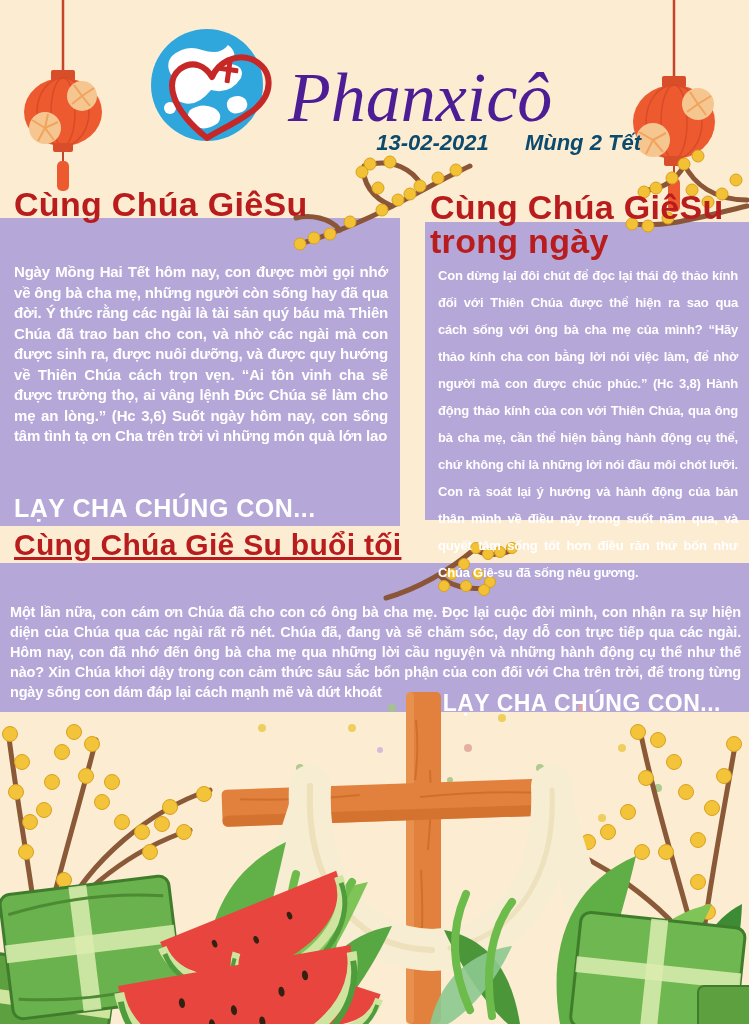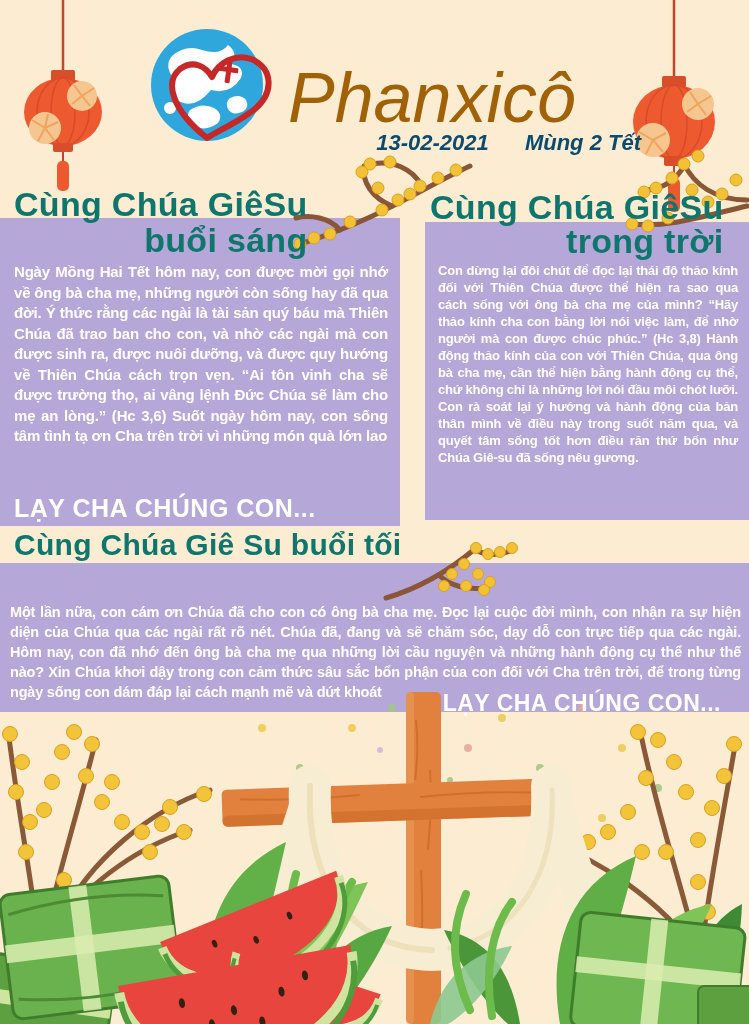--- a/index.html
+++ b/index.html
@@ -5,33 +5,33 @@
   html,body{margin:0;padding:0;}
   body{width:749px;height:1024px;overflow:hidden;background:#fcecd2;font-family:"Liberation Sans",sans-serif;}
   .poster{position:relative;width:749px;height:1024px;background:#fcecd2;overflow:hidden;}
   .panel{position:absolute;background:#b5a7d8;z-index:1;}
   .panel-left{left:0;top:218px;width:400px;height:308px;}
   .panel-right{left:425px;top:222px;width:324px;height:298px;}
   .panel-bottom{left:0;top:563px;width:749px;height:149px;}
   .decor{position:absolute;z-index:3;}
   .scene{position:absolute;z-index:2;left:0;top:690px;}
   .txt{position:absolute;z-index:4;}
-  .heading{font-weight:bold;color:#0f766e;letter-spacing:.3px;text-align:right;}
+  .heading{font-weight:bold;color:#b91c1c;letter-spacing:.3px;}
   .h-morning{left:14px;top:186px;font-size:34px;line-height:36px;}
   .h-day{left:430px;top:190px;font-size:34px;line-height:34px;}
-  .h-evening{left:14px;top:528px;font-size:30px;line-height:34px;}
+  .h-evening{left:14px;top:528px;font-size:30px;line-height:34px;text-decoration:underline;}
   .body{margin:0;color:#fff;font-weight:700;text-align:justify;letter-spacing:-0.2px;}
   .body-morning{left:14px;top:262px;width:374px;font-size:15px;line-height:20.5px;}
-  .body-day{left:438px;top:262px;width:300px;font-size:13px;line-height:17px;}
+  .body-day{left:438px;top:262px;width:300px;font-size:13px;line-height:27px;}
   .body-evening{left:10px;top:573px;width:731px;font-size:14.5px;line-height:20px;margin-top:29px;}
   .prayer{color:#fff;font-weight:bold;letter-spacing:.5px;margin-top:16px;}
   .prayer-morning{left:14px;top:478px;font-size:25px;}
   .prayer-evening{right:28px;top:674px;font-size:23px;}
   .org{right:110px;top:28px;font-size:23px;line-height:26px;font-weight:bold;color:#2e3e6e;text-align:right;letter-spacing:.2px;}
-  .brand{left:288px;top:58px;font-size:70px;font-family:Liberation Sans, sans-serif;font-style:italic;color:#a16207;}
+  .brand{left:288px;top:58px;font-size:70px;font-family:Liberation Serif, serif;font-style:italic;color:#4c1d95;}
   .dateline{right:108px;top:130px;font-size:22px;font-family:Liberation Sans, sans-serif;font-style:italic;font-weight:bold;color:#0c4a6e;}
   .dateline .occasion{margin-left:30px;}
   .lantern-left{left:18px;top:0;}
   .lantern-right{left:628px;top:0;}
   .logo{left:150px;top:24px;}
   .branch-a{left:270px;top:148px;}
   .branch-b{left:572px;top:140px;}
   .branch-c{left:380px;top:530px;}
 </style>
 </head>
@@ -178,28 +178,27 @@
   </svg>
 
   <div class="txt brand">Phanxicô</div>
   <div class="txt dateline">
     <span class="date">13-02-2021</span>
     <span class="occasion">Mùng 2 Tết</span>
   </div>
 
   <div class="txt heading h-morning">
     <div>Cùng Chúa GiêSu</div>
-    <div>buổi sáng</div>
   </div>
   <p class="txt body body-morning">Ngày Mồng Hai Tết hôm nay, con được mời gọi nhớ về ông bà cha mẹ, những người còn sống hay đã qua đời. Ý thức rằng các ngài là tài sản quý báu mà Thiên Chúa đã trao ban cho con, và nhờ các ngài mà con được sinh ra, được nuôi dưỡng, và được quy hướng về Thiên Chúa cách trọn vẹn. “Ai tôn vinh cha sẽ được trường thọ, ai vâng lệnh Đức Chúa sẽ làm cho mẹ an lòng.” (Hc 3,6) Suốt ngày hôm nay, con sống tâm tình tạ ơn Cha trên trời vì những món quà lớn lao</p>
   <div class="txt prayer prayer-morning">LẠY CHA CHÚNG CON...</div>
 
   <div class="txt heading h-day">
     <div>Cùng Chúa GiêSu</div>
-    <div>trong trời</div>
+    <div>trong ngày</div>
   </div>
   <p class="txt body body-day">Con dừng lại đôi chút để đọc lại thái độ thảo kính đối với Thiên Chúa được thể hiện ra sao qua cách sống với ông bà cha mẹ của mình? “Hãy thảo kính cha con bằng lời nói việc làm, để nhờ người mà con được chúc phúc.” (Hc 3,8) Hành động thảo kính của con với Thiên Chúa, qua ông bà cha mẹ, cần thể hiện bằng hành động cụ thể, chứ không chỉ là những lời nói đầu môi chót lưỡi. Con rà soát lại ý hướng và hành động của bản thân mình về điều này trong suốt năm qua, và quyết tâm sống tốt hơn điều răn thứ bốn như Chúa Giê-su đã sống nêu gương.</p>
 
   <div class="txt heading h-evening">Cùng Chúa Giê Su buổi tối</div>
   <p class="txt body body-evening">Một lần nữa, con cám ơn Chúa đã cho con có ông bà cha mẹ. Đọc lại cuộc đời mình, con nhận ra sự hiện diện của Chúa qua các ngài rất rõ nét. Chúa đã, đang và sẽ chăm sóc, dạy dỗ con trực tiếp qua các ngài. Hôm nay, con đã nhớ đến ông bà cha mẹ qua những lời cầu nguyện và những hành động cụ thể như thế nào? Xin Chúa khơi dậy trong con cảm thức sâu sắc bổn phận của con đối với Cha trên trời, để trong từng ngày sống con dám đáp lại cách mạnh mẽ và dứt khoát</p>
   <div class="txt prayer prayer-evening">LẠY CHA CHÚNG CON...</div>
 
   <svg class="scene" width="749" height="334" viewBox="0 0 749 334">
 
     <g opacity=".85">

